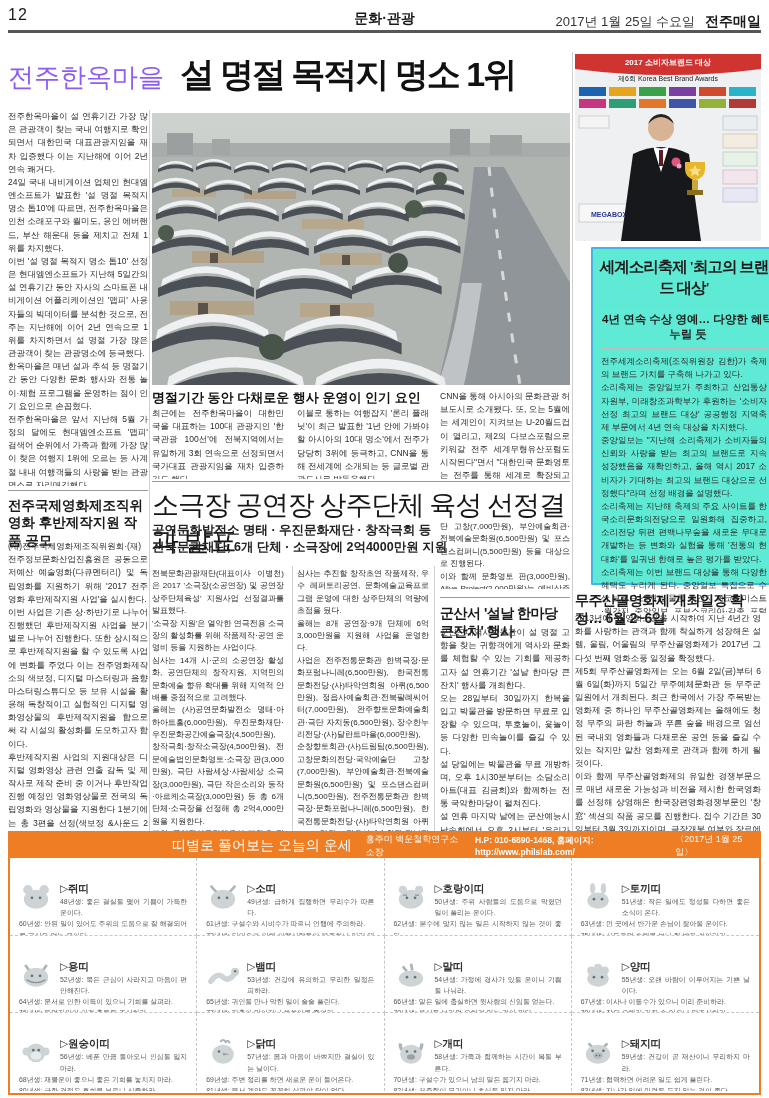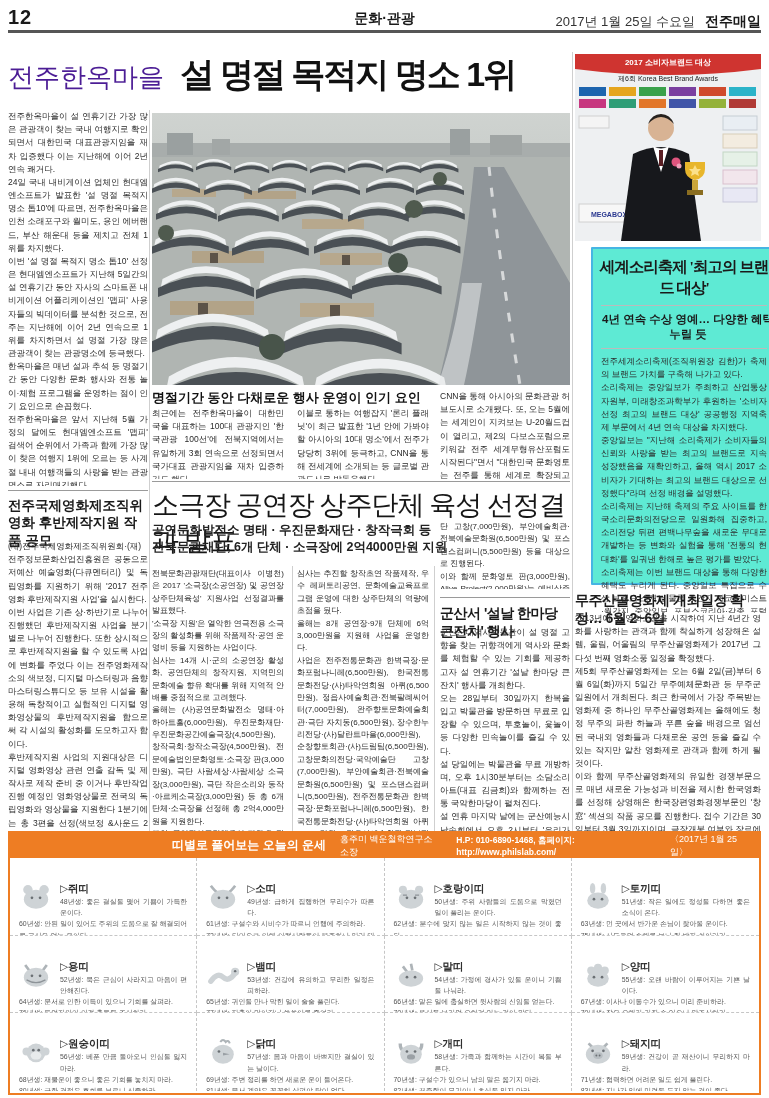--- a/index.html
+++ b/index.html
@@ -7,27 +7,27 @@
         font-family:"Liberation Sans","DejaVu Sans",sans-serif;color:#1a1a1a;overflow:hidden;}
   .abs{position:absolute;}
   .serif{font-family:"Liberation Serif","DejaVu Serif",serif;}
   .body-text{font-size:8.5px;line-height:1.55;text-align:justify;color:#2a2a2a;
              white-space:pre-line;overflow:hidden;}
   .rule-h{background:#9a9a9a;height:1px;}
   .rule-v{background:#cfcfcf;width:1px;}
 
   
   .hdr-line{border-bottom:3.5px solid #565656;}
-  .pageno{font-size:20px;font-weight:bold;letter-spacing:1px;}
+  .pageno{font-size:16px;font-weight:normal;letter-spacing:1px;}
   .section{font-size:14px;font-weight:bold;}
   .dateline{font-size:13px;color:#333;}
   .masthead{font-size:14px;font-weight:900;margin-left:10px;}
 
   
-  .kicker{font-size:26px;color:#4c1d95;}
+  .kicker{font-size:26px;color:#8b5cf6;}
   .headline{font-size:34px;font-weight:900;letter-spacing:-2px;color:#111;}
   .caption{font-size:13px;font-weight:bold;color:#111;}
 
   
   .th-head{font-size:27px;letter-spacing:-1px;color:#161616;}
   .deck{font-size:12.5px;font-weight:bold;color:#222;line-height:1.55;}
 
   
   .film-kicker{font-size:13.5px;font-weight:bold;}
   .film-title{font-size:13.5px;font-weight:bold;}
@@ -36,21 +36,21 @@
   .bluebox{border:2px solid #46b5e3;border-radius:1px;background:#5eead4;margin-left:16px;}
   .sori-head{font-size:15.5px;font-weight:bold;text-align:center;letter-spacing:-1px;}
   .sori-deck{font-size:11.5px;font-weight:bold;text-align:center;padding-left:8px;}
   .sori-sep{border-bottom:1px solid #bbb;margin:6px 8px;}
   .muju-head{font-size:14px;font-weight:bold;letter-spacing:-0.5px;}
   .gunsan-head{font-size:14px;font-weight:bold;letter-spacing:-0.5px;}
 
   
   .fortune{border:2px solid #ee7d23;}
   .fbar{background:#ee7d23;color:#fff;height:25px;display:flex;align-items:center;padding:0 12px;gap:14px;}
-  .fbar .ftit{font-size:12px;font-weight:bold;flex:0 0 auto;margin-left:150px;}
+  .fbar .ftit{font-size:14px;font-weight:normal;flex:0 0 auto;margin-left:150px;}
   .fbar .fauth{font-size:9px;}
   .fbar .fcontact{font-size:8.5px;font-weight:bold;}
   .fbar .fdate{font-size:9px;margin-left:auto;}
   .fgrid{display:grid;grid-template-columns:repeat(4,1fr);grid-auto-rows:1fr;height:233px;}
   .fcell{padding:22px 9px 4px 9px;overflow:hidden;border-right:1px dashed #c6c6c6;border-bottom:1px dashed #c6c6c6;}
   .fcell:nth-child(4n){border-right:none;}
   .fcell:nth-child(n+9){border-bottom:none;}
   .fico{float:left;width:34px;height:27px;margin:3px 7px 1px 0;}
   .ftitle{font-size:10.5px;font-weight:bold;color:#2f2f2f;padding-top:2px;}
   .flines{font-size:6.9px;color:#555;line-height:1.62;white-space:pre-line;text-align:justify;}

